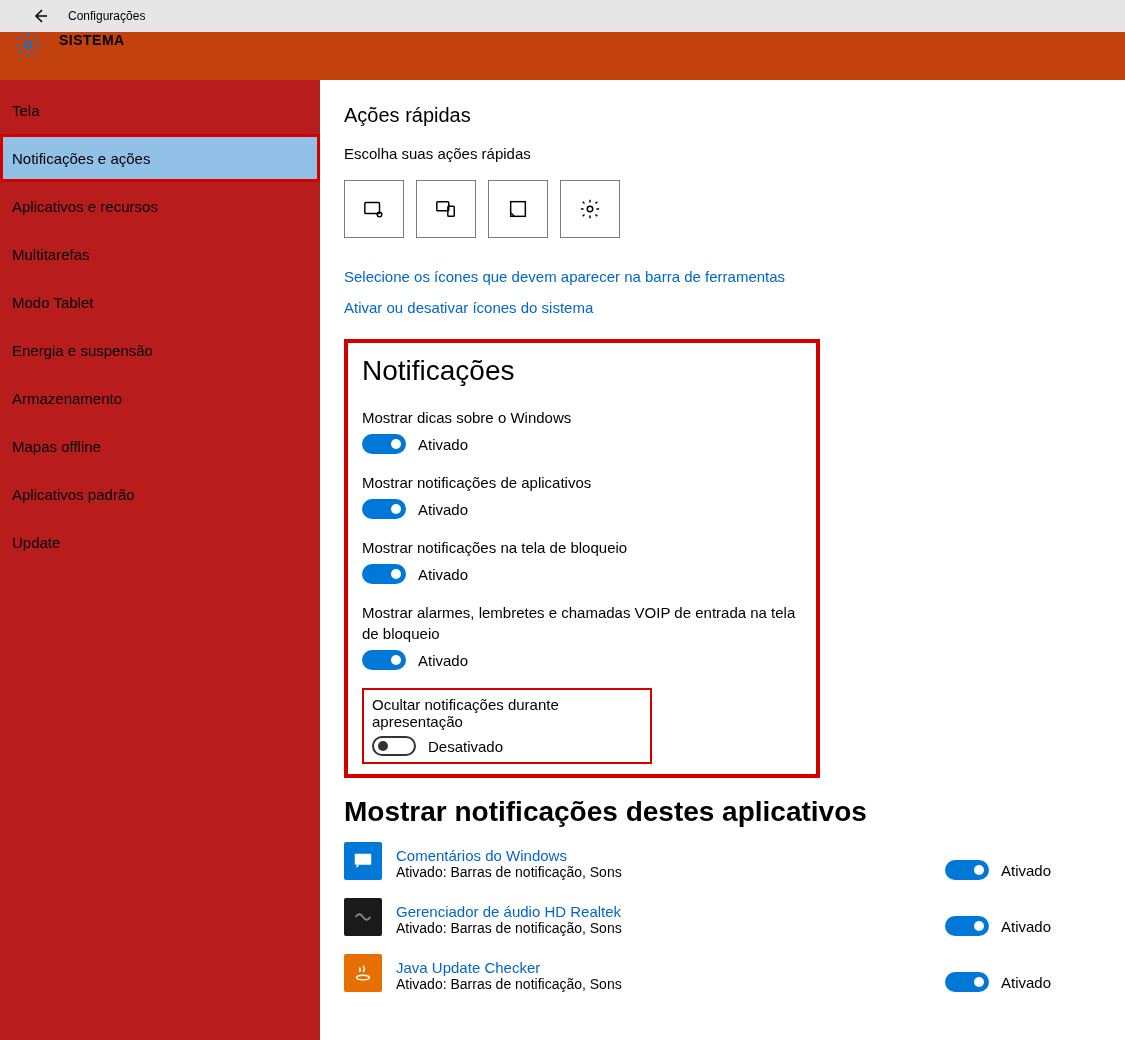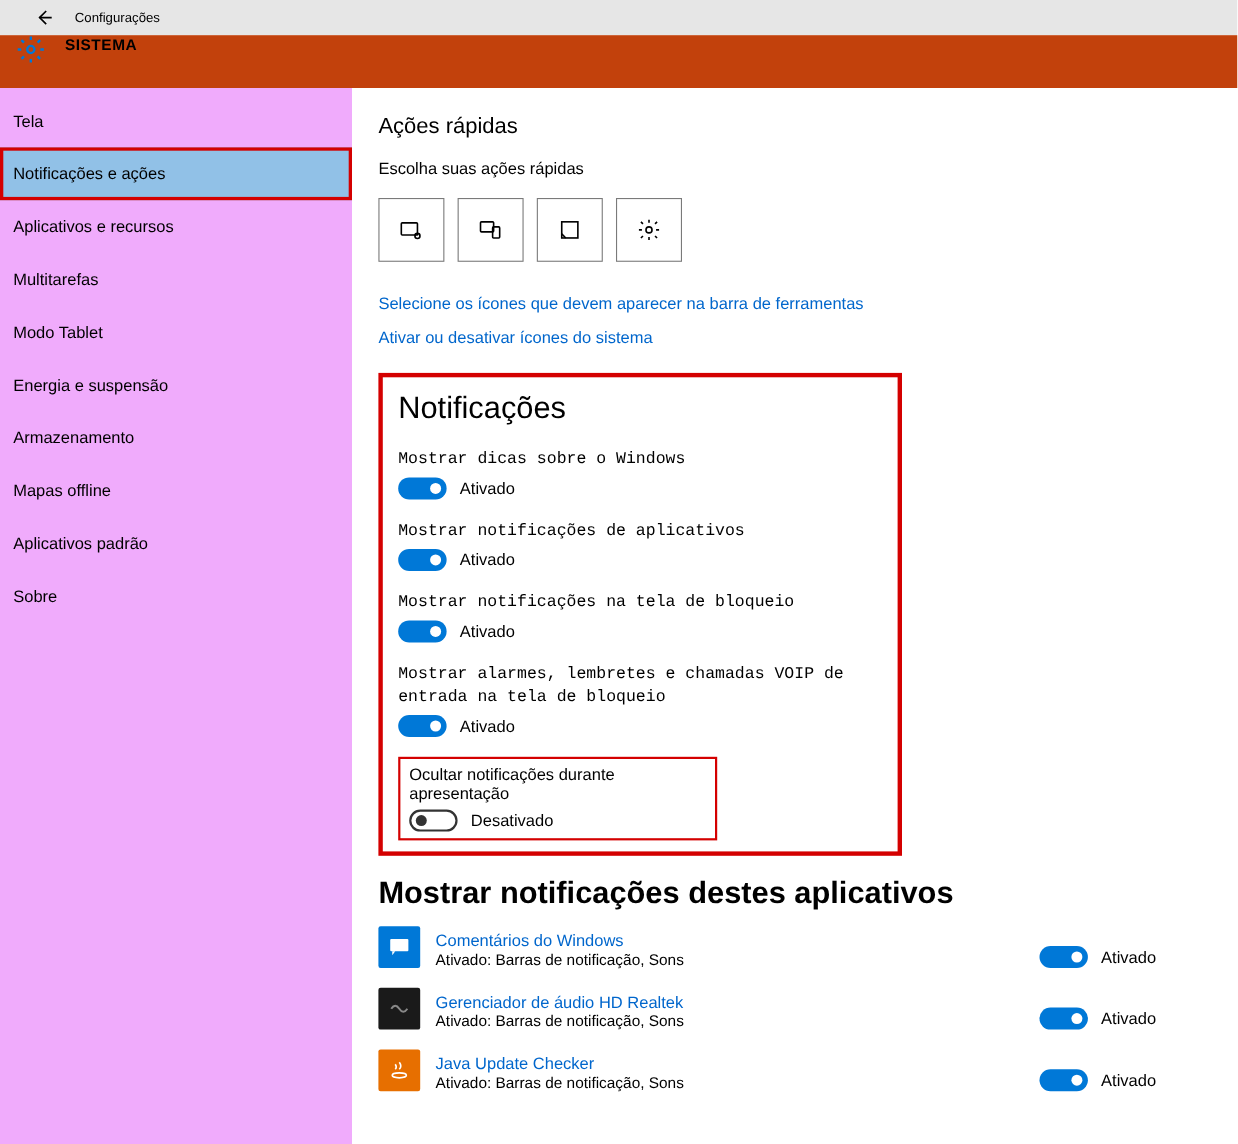--- a/index.html
+++ b/index.html
@@ -33,21 +33,21 @@
     .headerbar .gear { display: inline-flex; }
     .headerbar .section-title { font-size: 14px; font-weight: 600; letter-spacing: .5px; }
     .content-wrapper {
       display: flex;
       width: 100%;
       height: calc(100% - 80px);
       background: #fff;
     }
     .sidebar {
       width: 320px;
-      background: #f0abfc;
+      background: #b91c1c;
       padding-top: 6px;
     }
     .sidebar-item {
       height: 48px;
       display: flex;
       align-items: center;
       padding-left: 12px;
       font-size: 15px;
       cursor: pointer;
     }
@@ -100,21 +100,20 @@
       font-weight: 400;
       margin-bottom: 20px;
     }
     .toggle-row {
       margin-bottom: 18px;
     }
     .toggle-row .label {
       font-size: 15px;
       margin-bottom: 6px;
       line-height: 1.4;
-      font-family: Liberation Mono, monospace;
     }
     .toggle-line {
       display: flex;
       align-items: center;
       gap: 12px;
     }
     .toggle {
       width: 44px;
       height: 20px;
       border-radius: 10px;
@@ -218,21 +217,21 @@
     <div class="sidebar-item">
         <span>Armazenamento</span>
       </div>
     <div class="sidebar-item">
         <span>Mapas offline</span>
       </div>
     <div class="sidebar-item">
         <span>Aplicativos padrão</span>
       </div>
     <div class="sidebar-item">
-        <span>Sobre</span>
+        <span>Update</span>
       </div>
   </div>
 
   <div class="main">
     <h2 class="page-heading">Ações rápidas</h2>
     <div class="subtext">Escolha suas ações rápidas</div>
     <div class="quick-actions">
       <div class="qa-tile">
         <svg viewBox="0 0 24 24" fill="none" stroke="#000" stroke-width="1.6">
             <rect x="2" y="5" width="16" height="12" rx="1"></rect>

